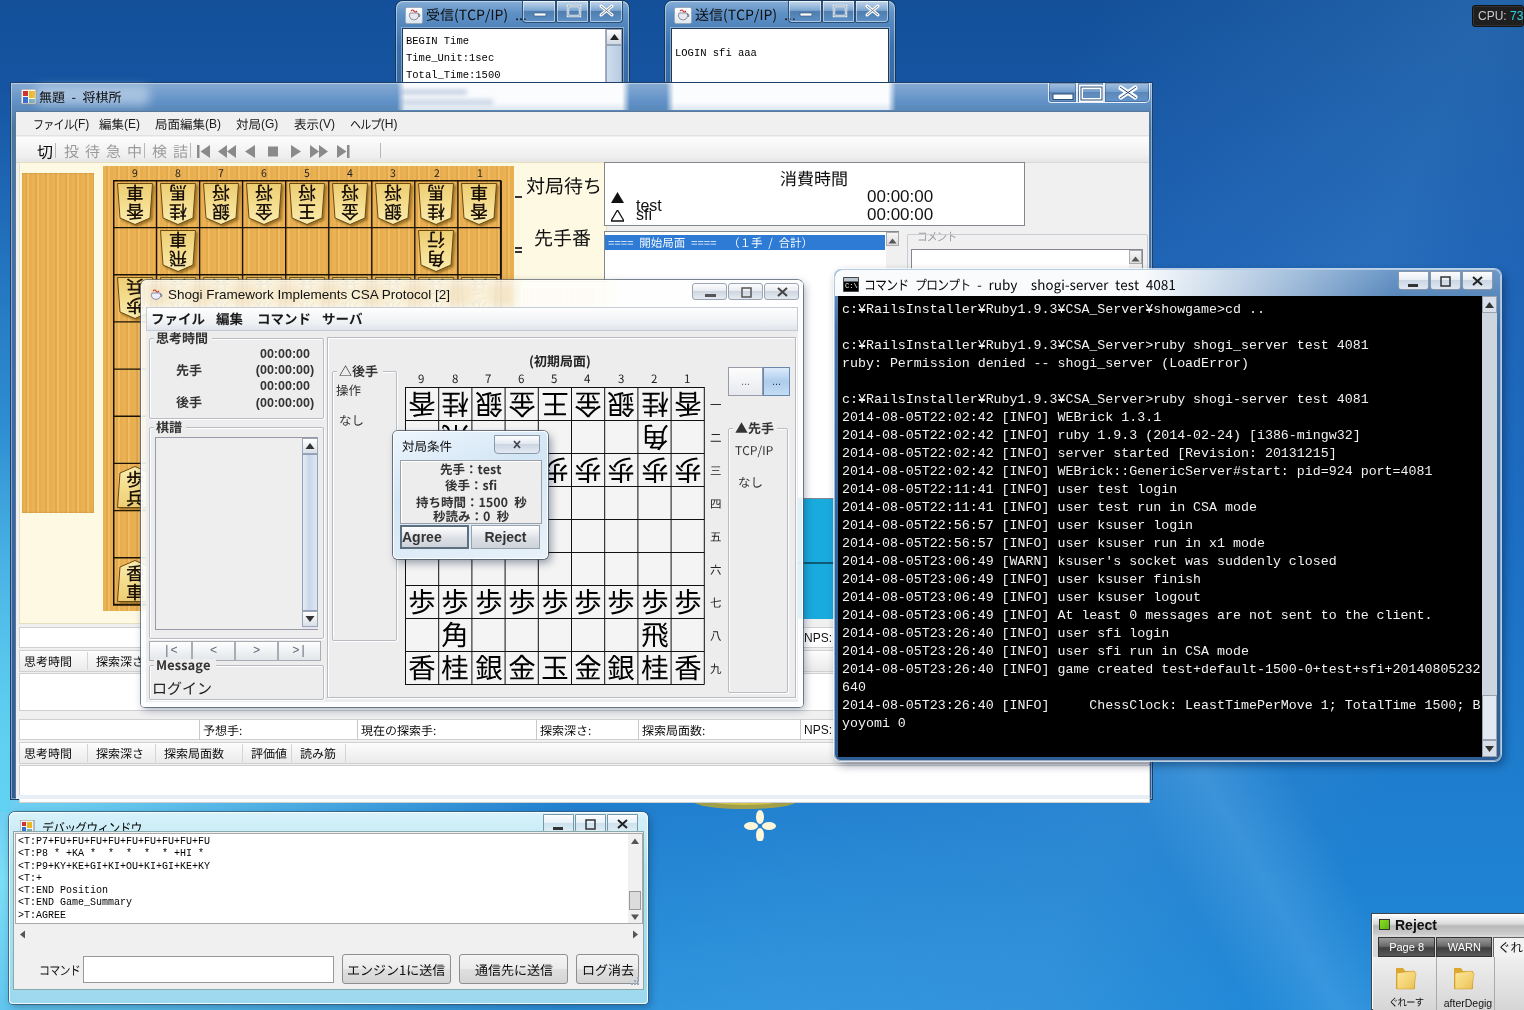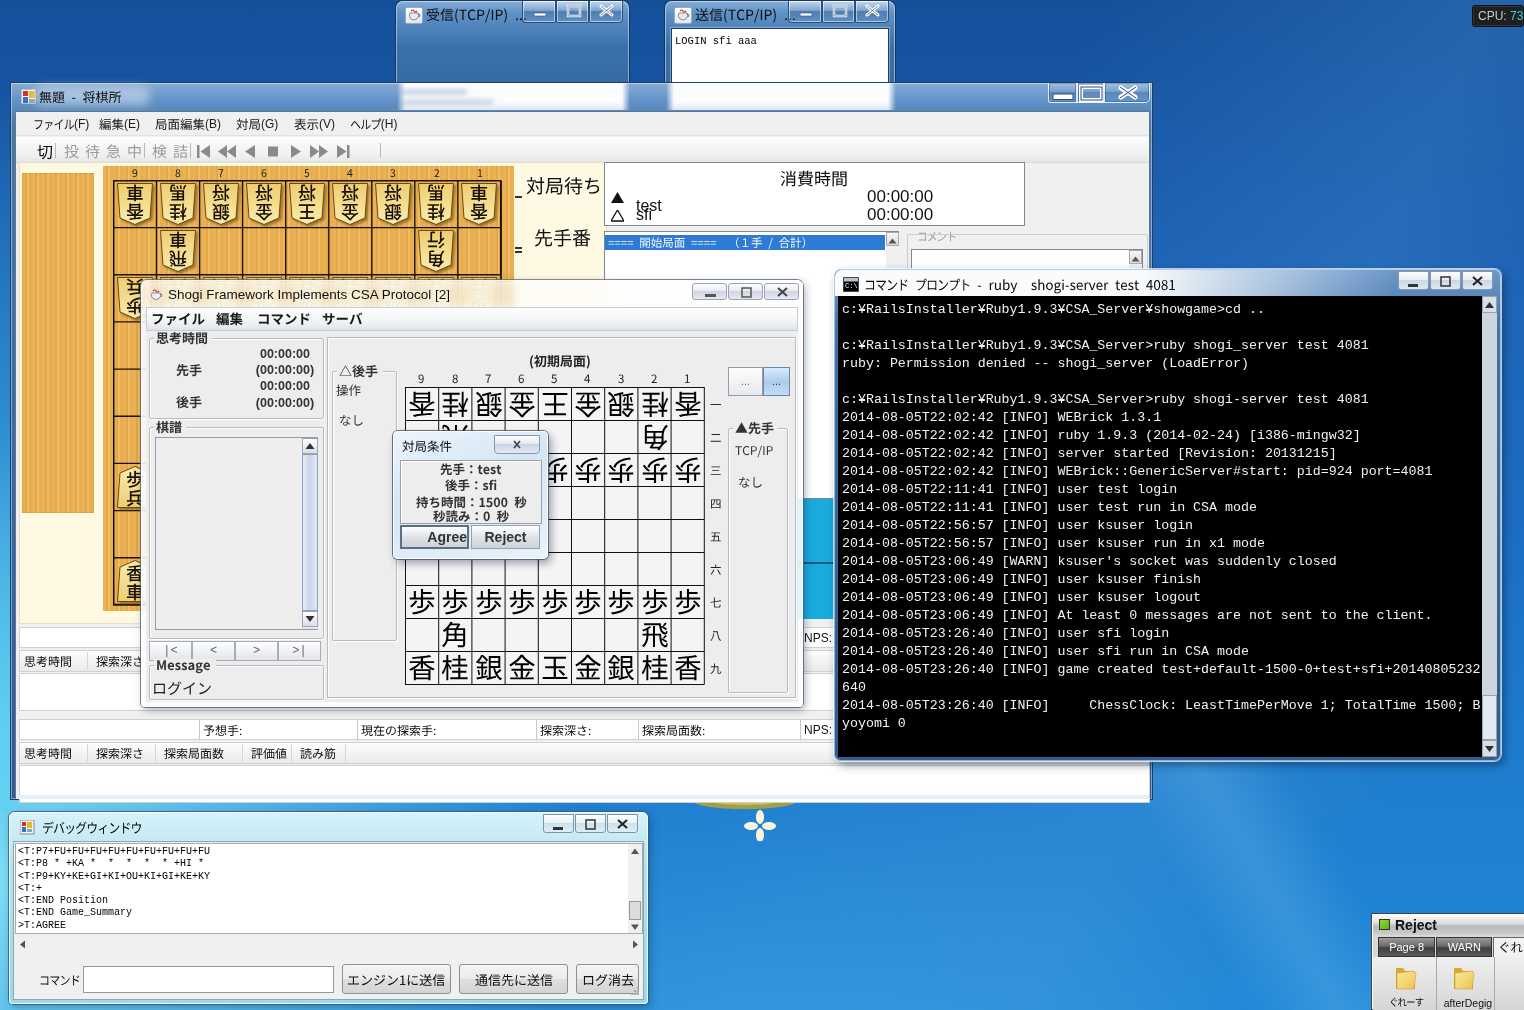--- a/index.html
+++ b/index.html
@@ -63,20 +63,31 @@
         </svg></div>
       <div style="width:33.6px;height:22px;background:linear-gradient(180deg,rgba(255,255,255,.5),rgba(255,255,255,.12) 45%,rgba(30,60,100,.25) 50%,rgba(120,170,220,.25));border:1px solid #2c4f78;border-top:none;border-radius:0 0 2px 2px;box-shadow:inset 0 0 0 1px rgba(255,255,255,.5)"><svg width="34" height="19">
           <rect x="11" y="5" width="12" height="10" fill="none" stroke="#fff" stroke-width="2.4"></rect>
           <rect x="11" y="5" width="12" height="10" fill="none" stroke="#345a7e" stroke-width=".6"></rect>
         </svg></div>
       <div style="width:33.6px;height:22px;background:linear-gradient(180deg,rgba(255,255,255,.5),rgba(255,255,255,.12) 45%,rgba(30,60,100,.25) 50%,rgba(120,170,220,.25));border:1px solid #2c4f78;border-top:none;border-radius:0 0 4px 2px;box-shadow:inset 0 0 0 1px rgba(255,255,255,.5)"><svg width="34" height="19">
           <path d="M11 5 L22 14 M22 5 L11 14" stroke="#fff" stroke-width="3" stroke-linecap="round"></path>
           <path d="M11 5 L22 14 M22 5 L11 14" stroke="#567" stroke-width=".8"></path>
         </svg></div>
     </div>
+    <div class="ab" style="left:6px;top:27px;width:221px;height:76px;background:#fff;border:1px solid #203a5a;box-shadow:0 0 0 1px rgba(255,255,255,.35)">
+<pre style="font-size:10.5px;line-height:17px;padding:4px 0 0 3px;color:#000">BEGIN Time
+Time_Unit:1sec
+Total_Time:1500</pre>
+<div class="ab" style="right:0px;top:0px;width:17px;height:74px;background:#e8eef5;border-left:1px solid #aab">
+<div style="height:16px;background:linear-gradient(180deg,#fdfdfd,#d0d8e2);border:1px solid #99a5b5"><svg width="15" height="14">
+            <path d="M7.5 4 L12 10 L3 10 Z" fill="#222"></path>
+          </svg></div>
+<div style="height:57px;background:linear-gradient(90deg,#cfdcec,#b8cce2);border:1px solid #8fa5c0;margin-top:0"></div>
+</div>
+    </div>
   </div>
 <div class="ab" style="left:665px;top:1px;width:230px;height:102px;border-radius:7px 7px 0 0;
 background:linear-gradient(180deg,#86aed6 0%,#5e91c6 12%,#3a71ad 45%,#34669e 100%);
 box-shadow:inset 0 0 0 1px rgba(255,255,255,.45), 0 0 0 1px #16365c">
     <div class="ab" style="left:9px;top:6px;width:18px;height:17px;background:linear-gradient(180deg,#fff,#dfe7ef);border:1px solid #9ab;border-radius:2px">
 <svg width="16" height="15">
         <path d="M4 5 q-2 3 1 6 q3 2 6 0 q3 -3 1 -6 z" fill="#e8e8f0" stroke="#456" stroke-width=".6"></path>
         <path d="M5 3 q2 -2 3 0 q1 2 3 0" fill="none" stroke="#c33" stroke-width="1.2"></path>
         <path d="M12 6 q3 0 1 3" fill="none" stroke="#456" stroke-width=".9"></path>
       </svg></div>
@@ -106,21 +117,21 @@
       <div style="width:33.6px;height:22px;background:linear-gradient(180deg,rgba(255,255,255,.5),rgba(255,255,255,.12) 45%,rgba(30,60,100,.25) 50%,rgba(120,170,220,.25));border:1px solid #2c4f78;border-top:none;border-radius:0 0 2px 2px;box-shadow:inset 0 0 0 1px rgba(255,255,255,.5)"><svg width="34" height="19">
           <rect x="11" y="5" width="12" height="10" fill="none" stroke="#fff" stroke-width="2.4"></rect>
           <rect x="11" y="5" width="12" height="10" fill="none" stroke="#345a7e" stroke-width=".6"></rect>
         </svg></div>
       <div style="width:33.6px;height:22px;background:linear-gradient(180deg,rgba(255,255,255,.5),rgba(255,255,255,.12) 45%,rgba(30,60,100,.25) 50%,rgba(120,170,220,.25));border:1px solid #2c4f78;border-top:none;border-radius:0 0 4px 2px;box-shadow:inset 0 0 0 1px rgba(255,255,255,.5)"><svg width="34" height="19">
           <path d="M11 5 L22 14 M22 5 L11 14" stroke="#fff" stroke-width="3" stroke-linecap="round"></path>
           <path d="M11 5 L22 14 M22 5 L11 14" stroke="#567" stroke-width=".8"></path>
         </svg></div>
     </div>
     <div class="ab" style="left:6px;top:27px;width:218px;height:76px;background:#fff;border:1px solid #203a5a;box-shadow:0 0 0 1px rgba(255,255,255,.35)">
-<pre style="font-size:10.5px;line-height:17px;padding:4px 0 0 3px;color:#000">LOGIN sfi aaa</pre>
+<pre style="font-size:10.5px;line-height:17px;padding:16px 0 0 3px;color:#000">LOGIN sfi aaa</pre>
     </div>
   </div>
 <div class="ab" style="left:10px;top:82px;width:1143px;height:718px;
 background:linear-gradient(180deg,#87abd3 0%,#6292c8 2.5%,#49799f 6%,#426fa9 30%,#2f5c95 100%);
 border:1px solid #1e3f66;box-shadow:inset 0 0 0 1px rgba(255,255,255,.4)">
     <div class="ab" style="left:386px;top:0;width:233px;height:27px;background:linear-gradient(180deg,rgba(255,255,255,.97) 0 70%,rgba(255,255,255,.8));filter:blur(.5px);-webkit-mask-image:linear-gradient(90deg,transparent,#000 8px,#000 calc(100% - 8px),transparent)"></div>
     <div class="ab" style="left:655px;top:0;width:230px;height:27px;background:linear-gradient(180deg,rgba(255,255,255,.97) 0 70%,rgba(255,255,255,.8));filter:blur(.5px);-webkit-mask-image:linear-gradient(90deg,transparent,#000 8px,#000 calc(100% - 8px),transparent)"></div>
     <div class="ab" style="left:390px;top:7px;width:66px;height:4px;background:rgba(70,110,160,.4);filter:blur(2.5px)"></div>
     <div class="ab" style="left:390px;top:17px;width:92px;height:4px;background:rgba(70,110,160,.35);filter:blur(2.5px)"></div>
     <svg class="ab" style="left:10px;top:6px" width="17" height="17">
@@ -2104,21 +2115,21 @@
         <g transform="scale(0.01250,-0.01250)">
           <use href="#g169" x="0"></use>
           <use href="#g170" x="1000"></use>
           <use href="#g171" x="2000"></use>
           <use href="#g160" x="3000"></use>
           <use href="#g168" x="4000"></use>
           <use href="#g169" x="5090"></use>
         </g>
       </g>
     </svg>
-    <div class="ab" style="left:7px;top:94px;width:69px;height:24px;background:linear-gradient(180deg,#fff,#dce0e6 55%,#cdd3da);border:2px solid #5d707f;color:#333;font-weight:bold;font-size:14px;text-align:right;line-height:20px">Agree</div>
+    <div class="ab" style="left:7px;top:94px;width:69px;height:24px;background:linear-gradient(180deg,#fff,#dce0e6 55%,#cdd3da);border:2px solid #5d707f;color:#333;font-weight:bold;font-size:14px;text-align:left;line-height:20px">Agree</div>
     <div class="ab" style="left:78px;top:94px;width:69px;height:24px;background:linear-gradient(180deg,#fff,#dce0e6 55%,#cdd3da);border:1px solid #98a0aa;color:#333;font-weight:bold;font-size:14px;text-align:center;line-height:22px">Reject</div>
   </div>
 <div class="ab" style="left:834px;top:269px;width:667px;height:492px;border-radius:7px;
 background:linear-gradient(180deg,#6c99c8,#4273ac 12%,#32659c 60%,#2d5d92);
 box-shadow:0 0 0 1px rgba(255,255,255,.7), inset 0 0 0 1px rgba(255,255,255,.5), 3px 4px 10px rgba(0,20,50,.45)">
     <div class="ab" style="left:1px;top:1px;width:560px;height:26px;border-radius:7px 0 0 0;background:linear-gradient(90deg,rgba(255,255,255,.96) 0 55%,rgba(255,255,255,.55) 75%,rgba(255,255,255,0))"></div>
     <svg class="ab" style="left:9px;top:8px" width="16" height="15">
       <rect width="16" height="15" fill="#000" stroke="#888" stroke-width="1"></rect>
       <rect x="1" y="1" width="14" height="3.5" fill="#b9c3ce"></rect>
       <text x="2" y="11" font-size="7" fill="#fff" font-family="Liberation Mono">C:\</text>
@@ -2275,21 +2286,21 @@
       <div style="width:31px;height:19px;margin-left:1px;background:linear-gradient(180deg,#fdfdfe,#e7f2f8 45%,#cde2ee 50%,#dfeef6);border:1px solid #7b97a6;border-radius:0 0 3px 3px"><svg width="29" height="17">
           <rect x="9" y="12" width="10" height="3" fill="#333"></rect>
         </svg></div>
       <div style="width:31px;height:19px;margin-left:1px;background:linear-gradient(180deg,#fdfdfe,#e7f2f8 45%,#cde2ee 50%,#dfeef6);border:1px solid #7b97a6;border-radius:0 0 3px 3px"><svg width="29" height="17">
           <rect x="10" y="5" width="9" height="9" fill="none" stroke="#333" stroke-width="1.5"></rect>
         </svg></div>
       <div style="width:31px;height:19px;margin-left:1px;background:linear-gradient(180deg,#fdfdfe,#e7f2f8 45%,#cde2ee 50%,#dfeef6);border:1px solid #7b97a6;border-radius:0 0 3px 3px"><svg width="29" height="17">
           <path d="M10 5 L19 13 M19 5 L10 13" stroke="#222" stroke-width="2"></path>
         </svg></div>
     </div>
-    <div class="ab" style="left:4px;top:29px;width:631px;height:159px;background:#f0f0f0;border:1px solid #8aa">
+    <div class="ab" style="left:4px;top:19px;width:631px;height:159px;background:#f0f0f0;border:1px solid #8aa">
       <div class="ab" style="left:1px;top:1px;width:628px;height:91px;background:#fff;border:1px solid #aaa">
 <pre style="position:absolute;left:2px;top:2px;font-size:10px;line-height:12.3px;color:#000">&lt;T:P7+FU+FU+FU+FU+FU+FU+FU+FU+FU
 &lt;T:P8 * +KA *  *  *  *  * +HI * 
 &lt;T:P9+KY+KE+GI+KI+OU+KI+GI+KE+KY
 &lt;T:+
 &lt;T:END Position
 &lt;T:END Game_Summary
 &gt;T:AGREE</pre>
 <div class="ab" style="right:0;top:0;width:14px;height:89px;background:#f0f0f0">
 <div style="height:13px"><svg width="14" height="13">

